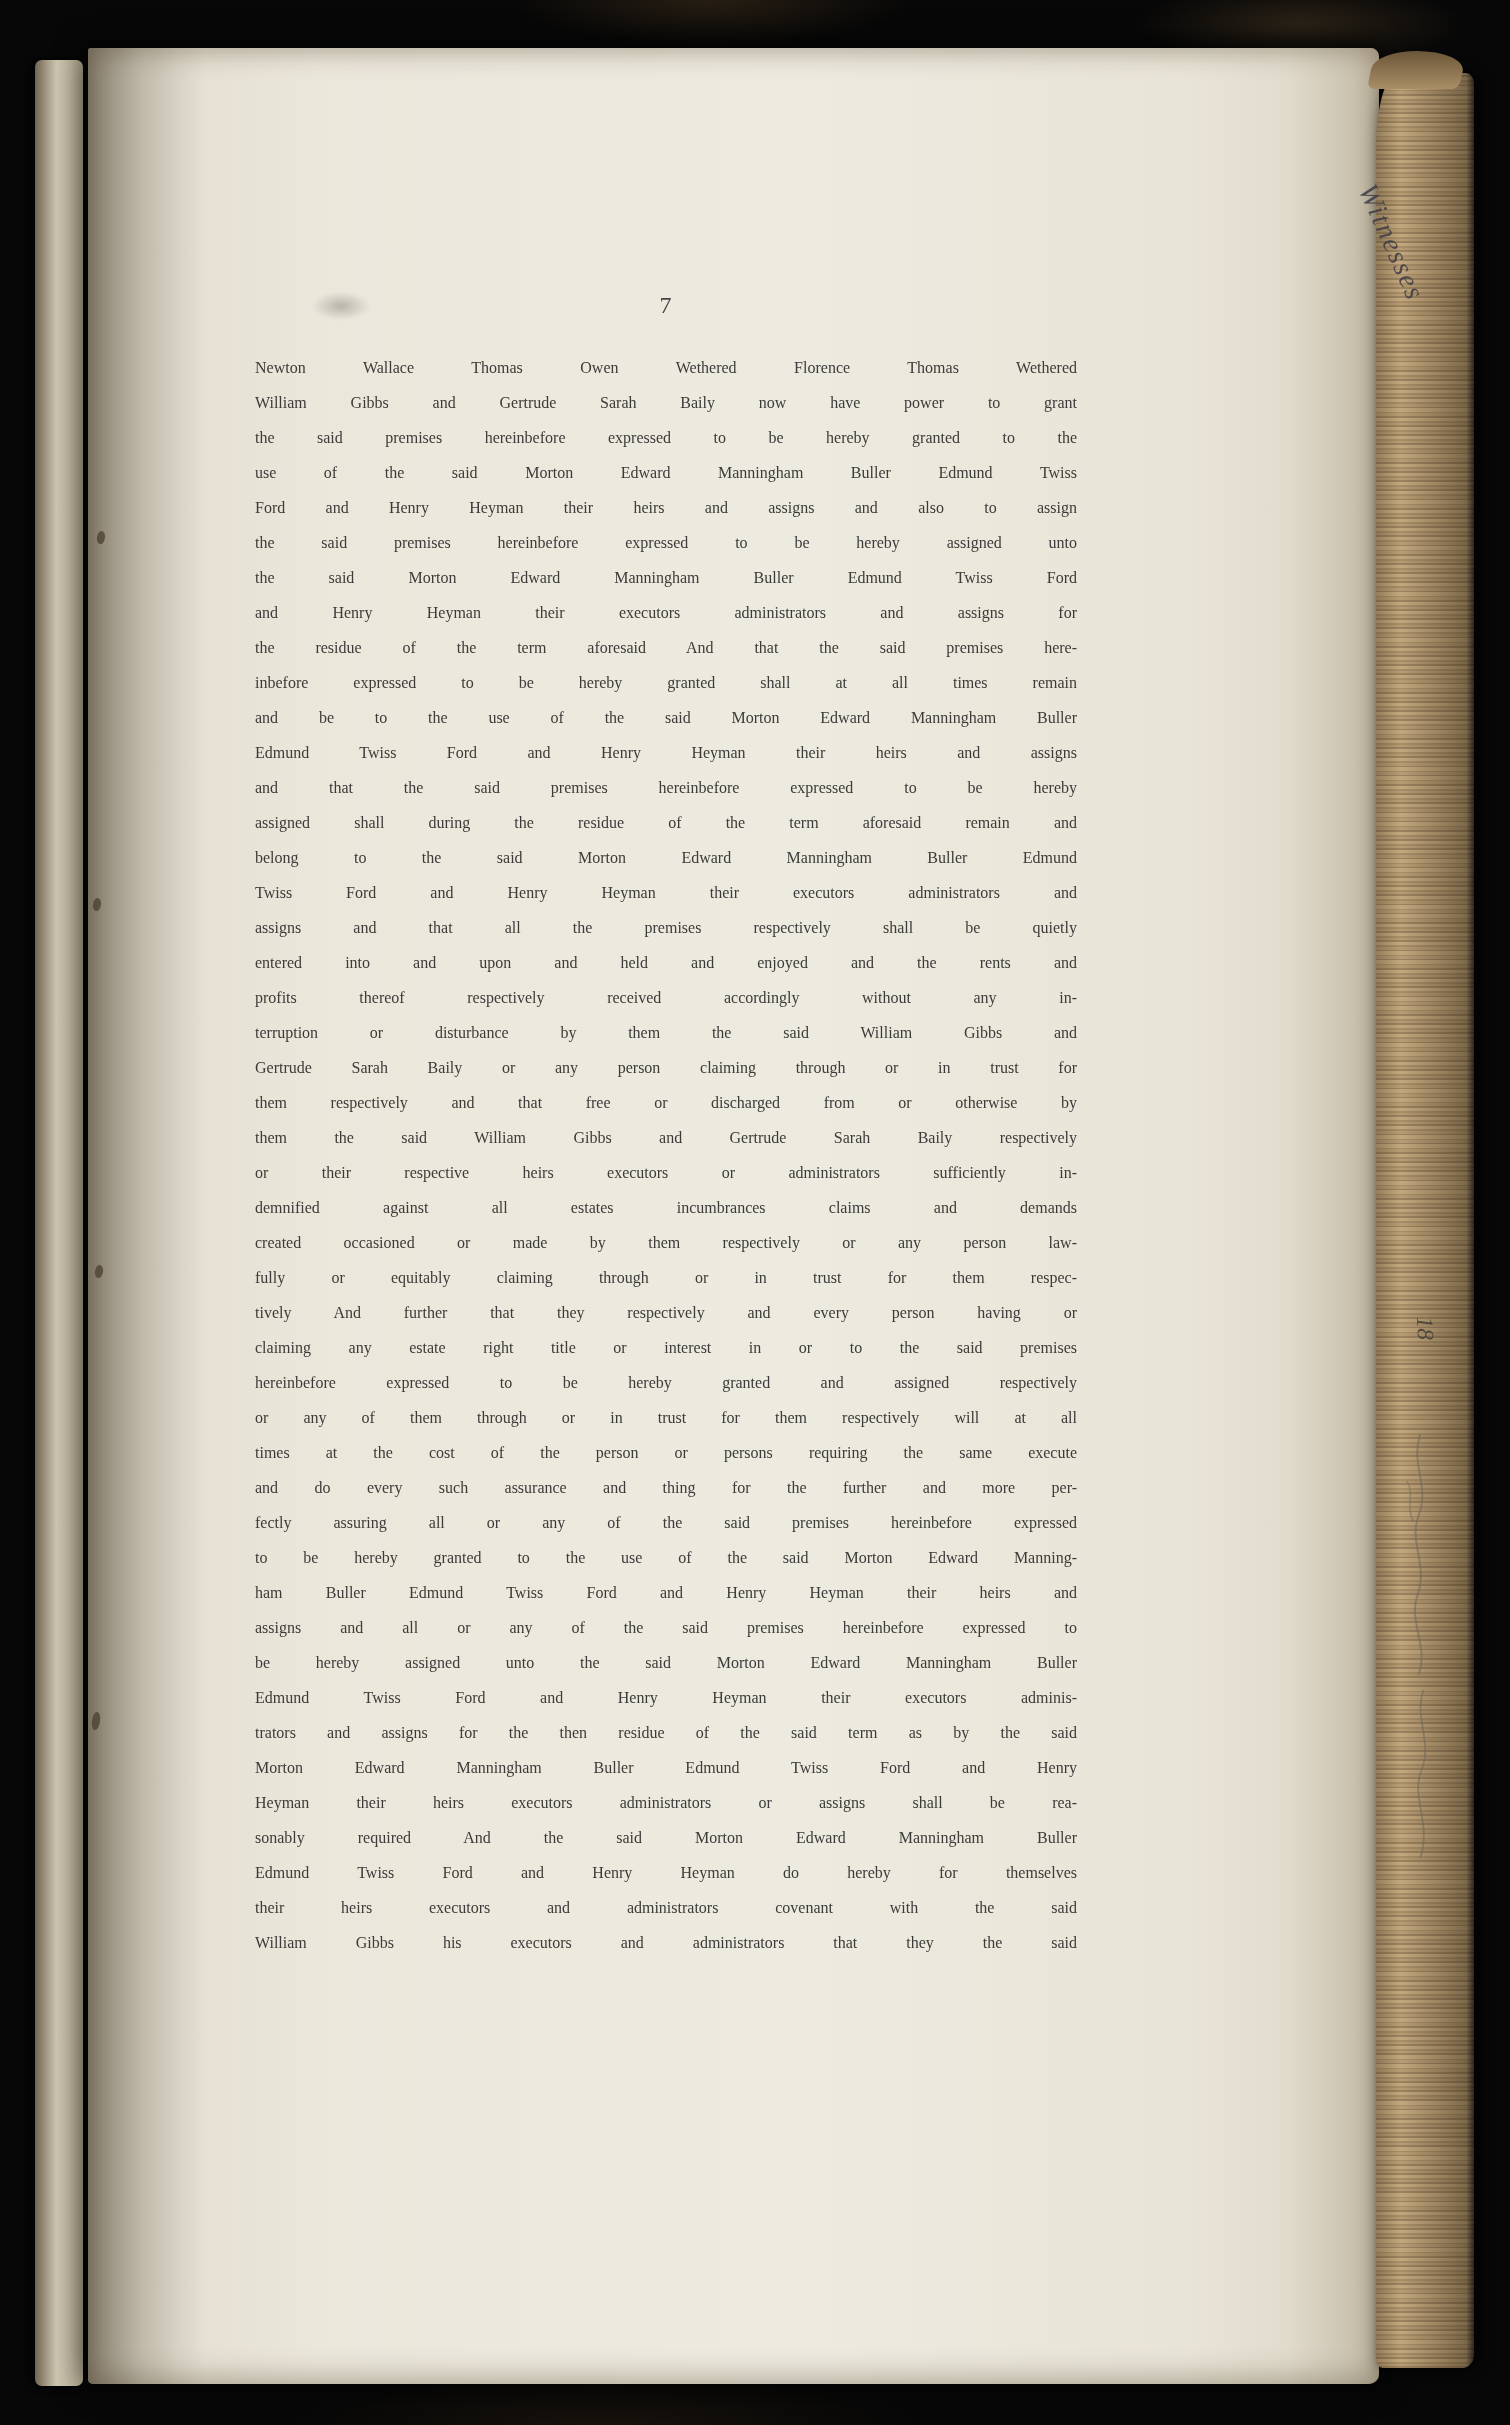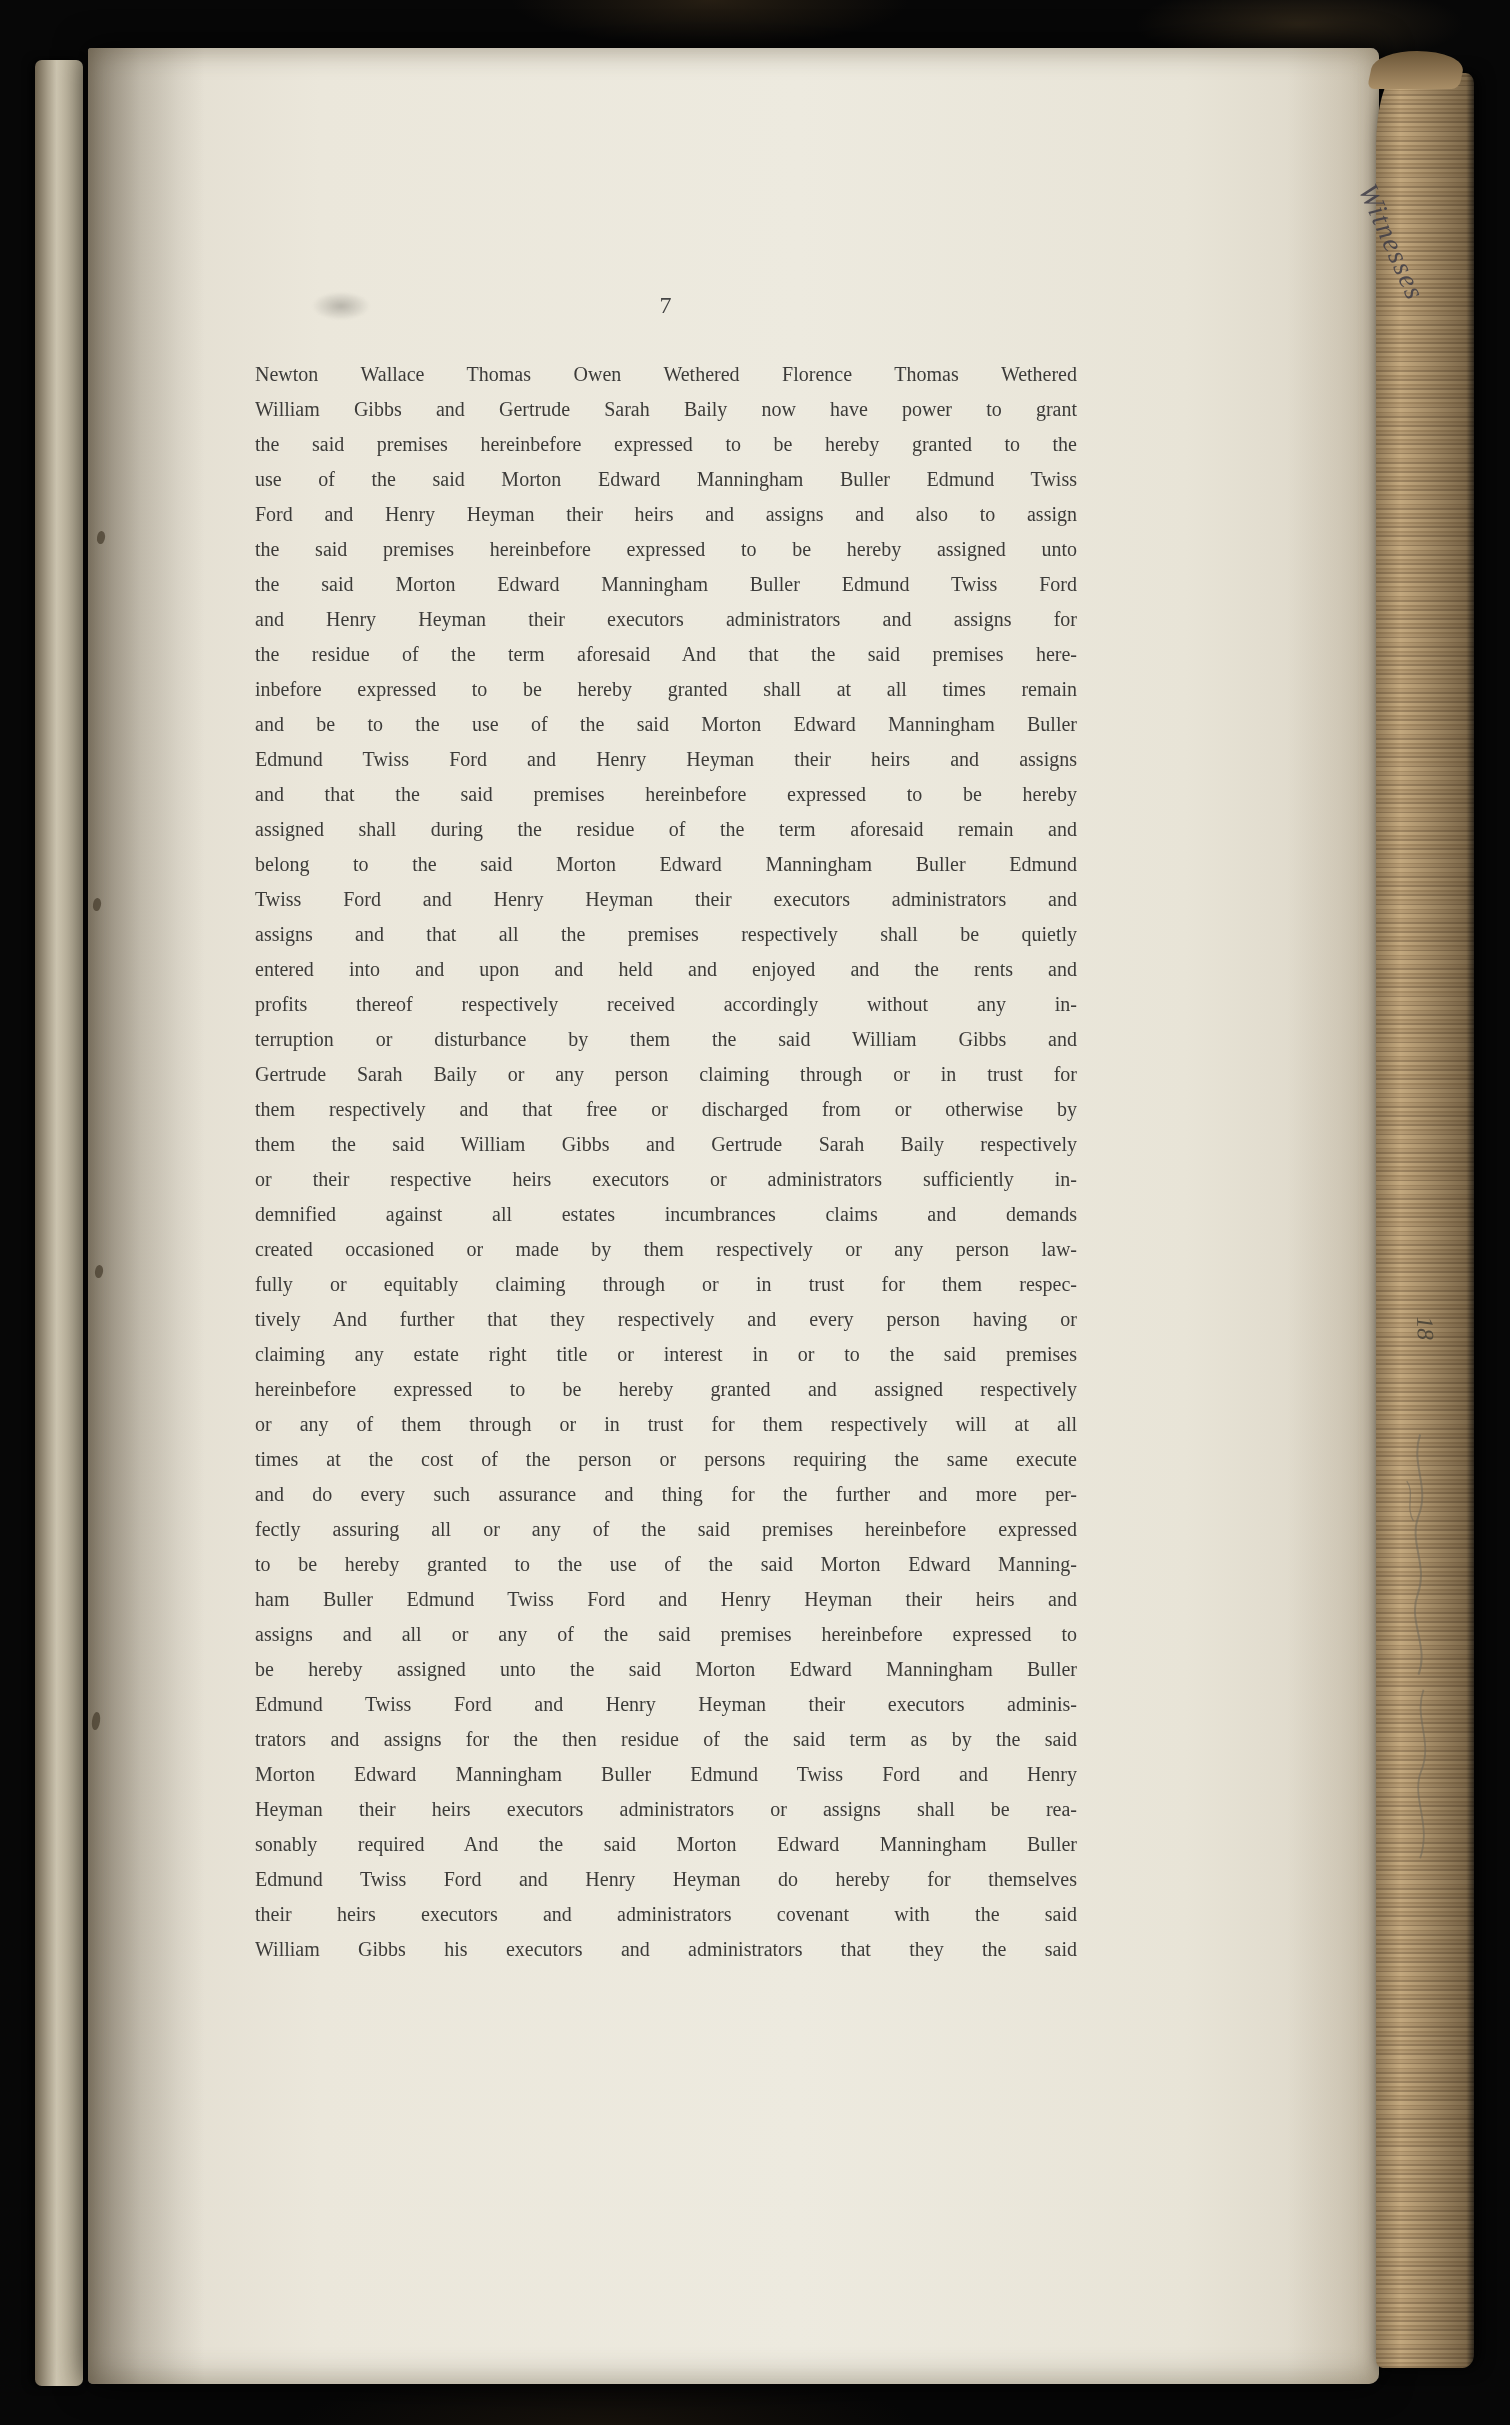--- a/index.html
+++ b/index.html
@@ -65,23 +65,23 @@
     left: 167px; top: 244px;
     width: 822px;
     text-align: center;
     font-size: 24px;
     color: #454545;
     letter-spacing: 0.8px;
   }
 
   .body-text {
     position: absolute;
-    left: 167px; top: 309px;
+    left: 167px; top: 302px;
     width: 822px;
-    font-size: 20px;
+    font-size: 16px;
     line-height: 35px;
     color: #3c3b39;
     white-space: pre-line;
     text-align: justify;
     text-align-last: justify;
     -moz-text-align-last: justify;
     word-spacing: 0.8px;
   }
 
   .smudge {

